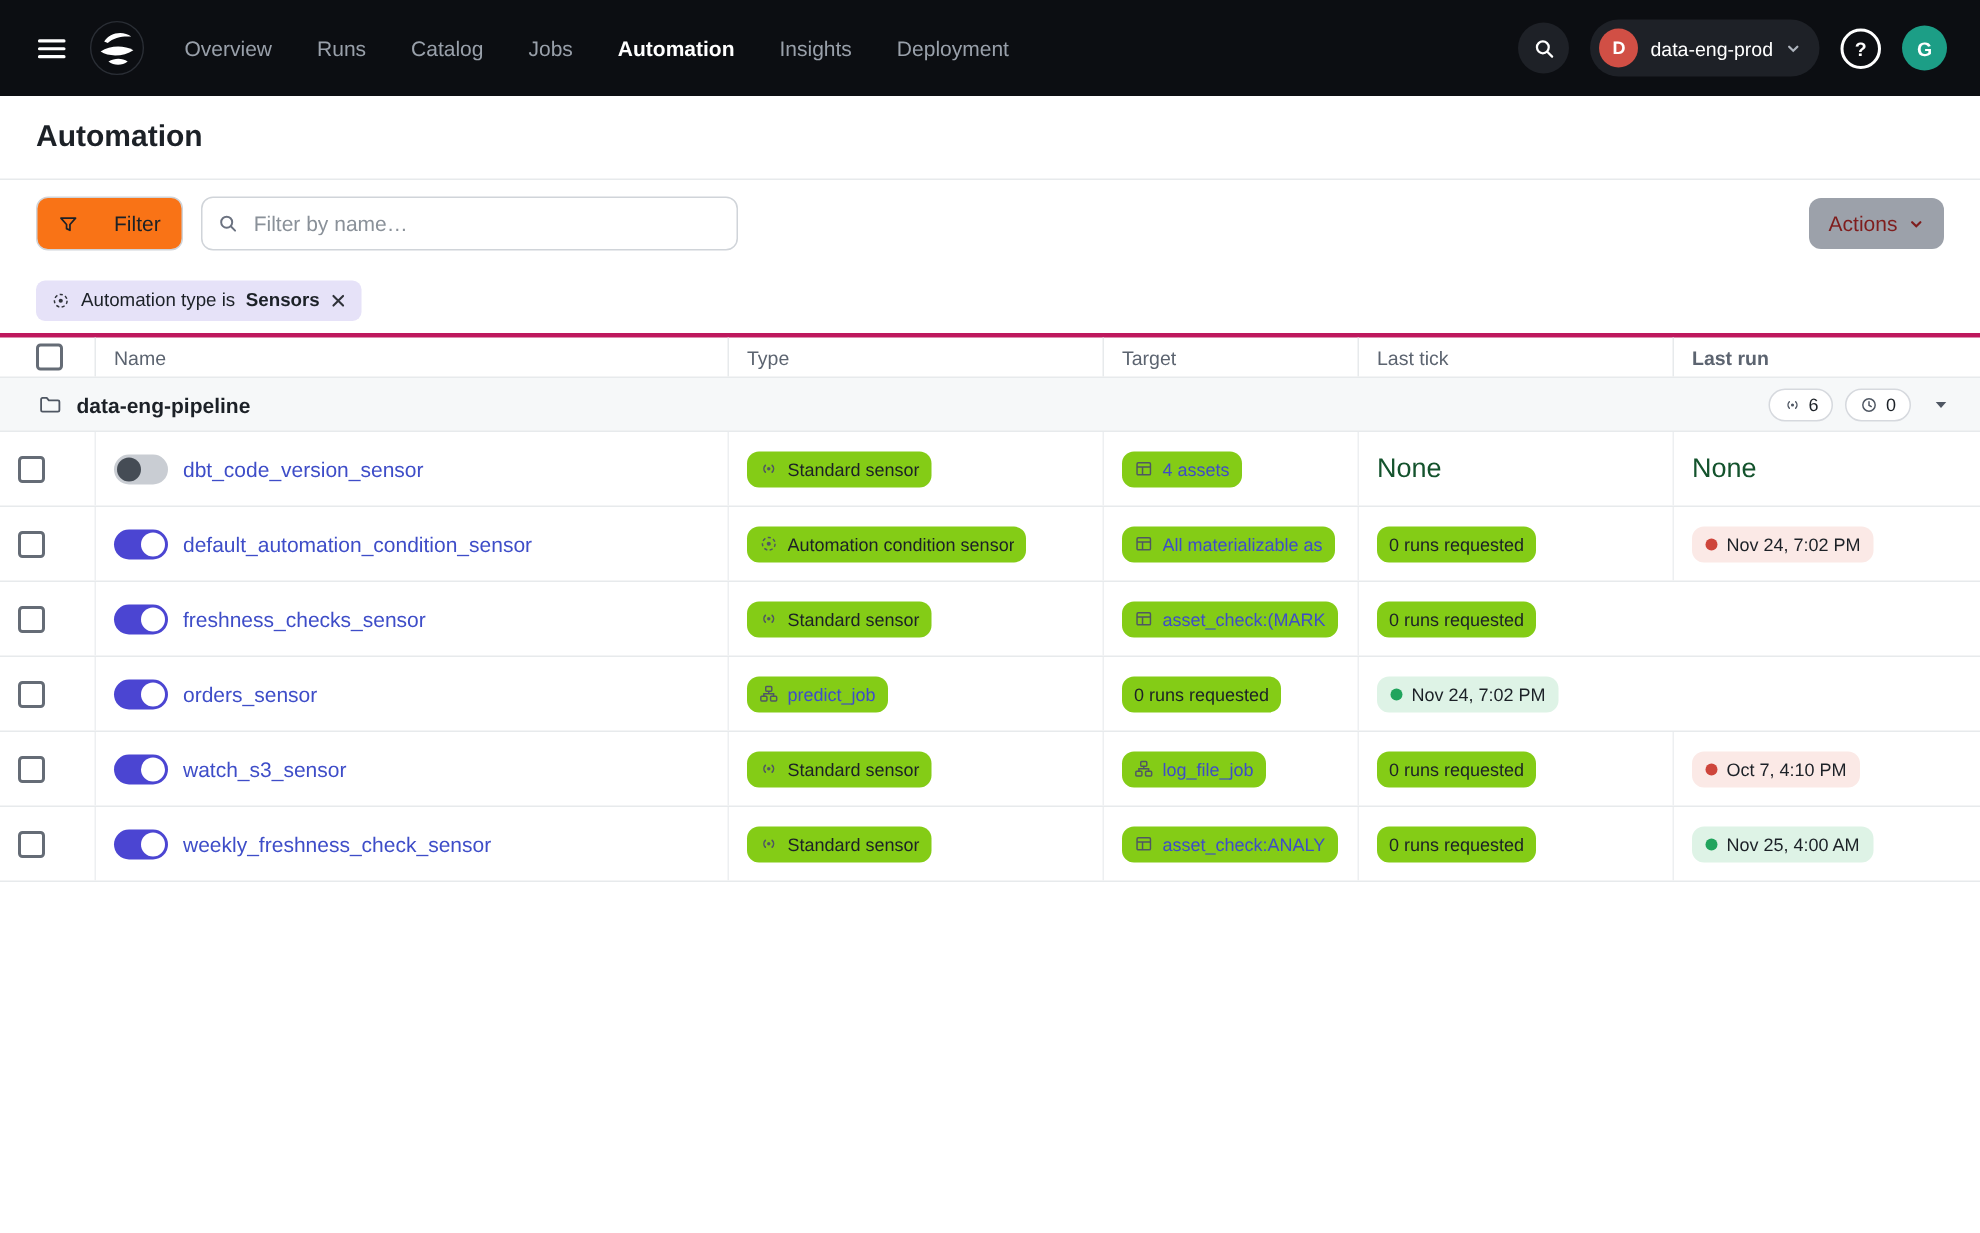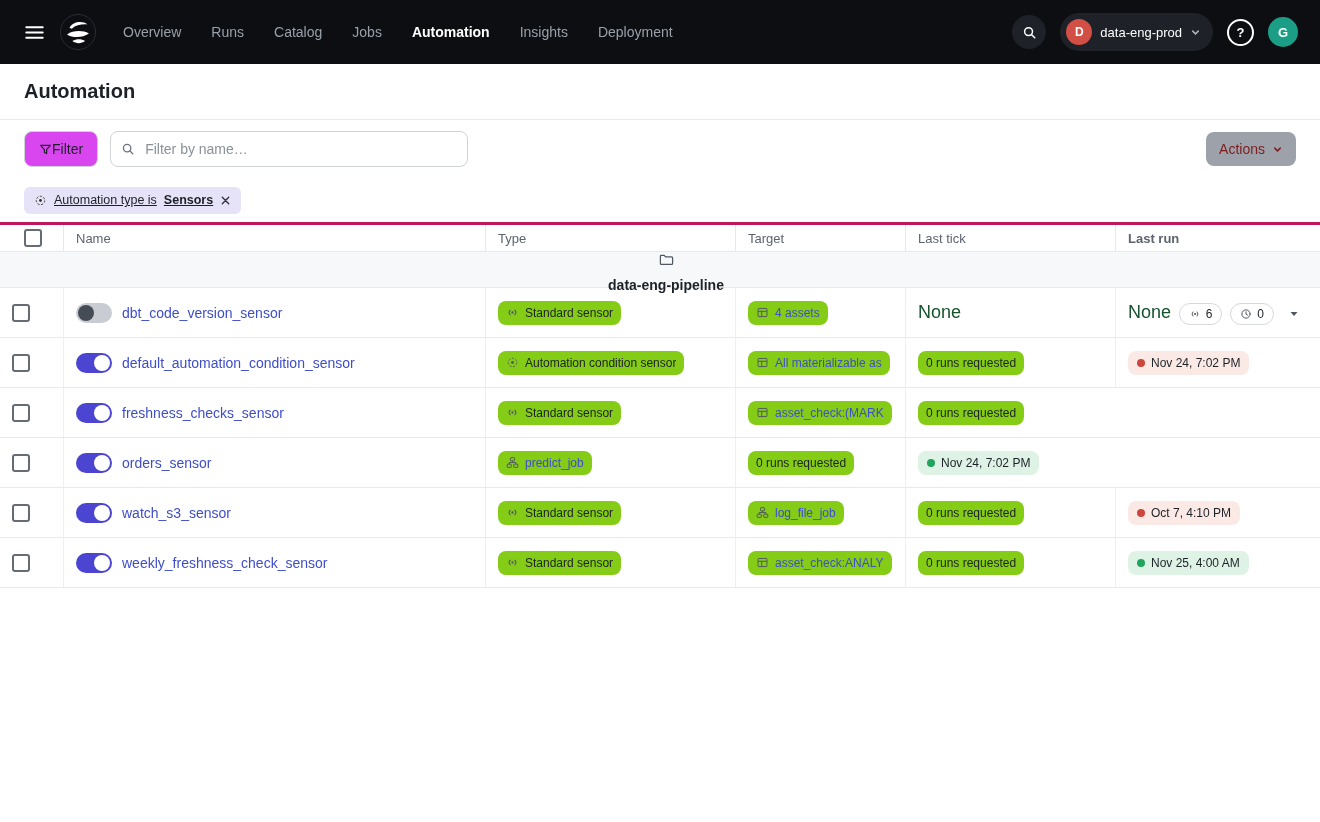--- a/index.html
+++ b/index.html
@@ -27,43 +27,43 @@
   .deploy-pill .chev { color:#AEB4BD; display:flex; }
   .help-btn { width:27px; height:27px; border-radius:50%; border:2px solid #fff; background:transparent; color:#fff; font-weight:700; font-size:13px; display:flex; align-items:center; justify-content:center; padding:0; }
   .avatar { width:30px; height:30px; border-radius:50%; background:#1C9E86; color:#fff; font-size:13px; font-weight:600; display:flex; align-items:center; justify-content:center; cursor:pointer; }
 
   
   .title-bar { height:56px; display:flex; align-items:center; padding:0 24px; border-bottom:1px solid #E7EAEC; }
   .page-title { font-size:20px; font-weight:600; margin:0; }
 
   
   .toolbar { height:58px; display:flex; align-items:center; padding:0 24px; gap:12px; }
-  .btn-filter { height:36px; border:1px solid #D0D4D9; border-radius:8px; background:#d946ef; display:flex; align-items:center; gap:0; padding:0 14px; font-size:14px; color:#1C2127; }
+  .btn-filter { height:36px; border:1px solid #D0D4D9; border-radius:8px; background:#f97316; display:flex; align-items:center; gap:24px; padding:0 14px; font-size:14px; color:#1C2127; }
   .search-wrap { position:relative; display:flex; }
   .search-input { width:358px; height:36px; border:1px solid #D0D4D9; border-radius:8px; padding:0 10px 0 34px; font-size:14px; color:#1C2127; outline:none; }
   .search-input::placeholder { color:#8A9199; }
   .mag { position:absolute; left:11px; top:50%; transform:translateY(-50%); color:#6B7280; display:flex; }
   .btn-actions { margin-left:auto; height:34px; border:none; border-radius:8px; background:#9CA1AA; color:#7f1d1d; font-size:14px; display:flex; align-items:center; gap:7px; padding:0 13px; }
 
   
   .tag-row { height:44px; display:flex; align-items:center; padding:0 24px; }
-  .filter-chip { display:inline-flex; align-items:center; gap:7px; background:#E6E2F8; border-radius:6px; height:27px; padding:0 10px; font-size:12.5px; color:#1C2127;text-decoration:underline; }
+  .filter-chip { display:inline-flex; align-items:center; gap:7px; background:#E6E2F8; border-radius:6px; height:27px; padding:0 10px; font-size:12.5px; color:#1C2127; }
   .filter-chip .ficon { display:flex; color:#30333A; }
   .filter-chip .bold { font-weight:700; }
   .chip-x { background:none; border:none; padding:0; display:flex; color:#30333A; }
 
   
   .grid-cols { display:grid; grid-template-columns:64px 422px 250px 170px 210px 1fr; }
   .thead { height:30px; border-top:3px solid #be185d; border-bottom:1px solid #E7EAEC; align-items:center; }
   .hcell { font-size:13px; color:#5C6470; padding:0 12px; height:100%; display:flex; align-items:center; border-right:1px solid #E7EAEC; }
   .hcell:last-child { border-right:none;font-weight:bold; }
   .c-check { padding-left:24px; }
   .checkbox { width:18px; height:18px; border:2px solid #656C76; border-radius:3px; background:#fff; flex:none; cursor:pointer; }
 
-  .group-row { display:flex; align-items:center; height:36px; background:#F6F8F9; border-bottom:1px solid #E7EAEC; padding:0 14px 0 26px; gap:10px;flex-direction:column; }
+  .group-row { display:flex; align-items:center; height:36px; background:#F6F8F9; border-bottom:1px solid #E7EAEC; padding:0 14px 0 26px; gap:10px; }
   .group-row .gname { font-weight:700; font-size:14px; }
   .group-row .folder { display:flex; color:#4F5763; }
   .group-right { margin-left:auto; display:flex; align-items:center; gap:8px; }
   .badge { display:inline-flex; align-items:center; gap:5px; border:1px solid #D6D9DE; background:#fff; border-radius:12px; height:22px; padding:0 9px; font-size:12px; color:#1C2127; }
   .badge .bicon { display:flex; color:#4F5763; }
   .caret-btn { background:none; border:none; color:#4F5763; display:flex; padding:4px 6px; }
 
   .trow { height:50px; border-bottom:1px solid #E7EAEC; align-items:center; }
   .cell { padding:0 12px; display:flex; align-items:center; gap:10px; height:100%; border-right:1px solid #EDEFF1; min-width:0; }
   .cell:last-child { border-right:none; }

